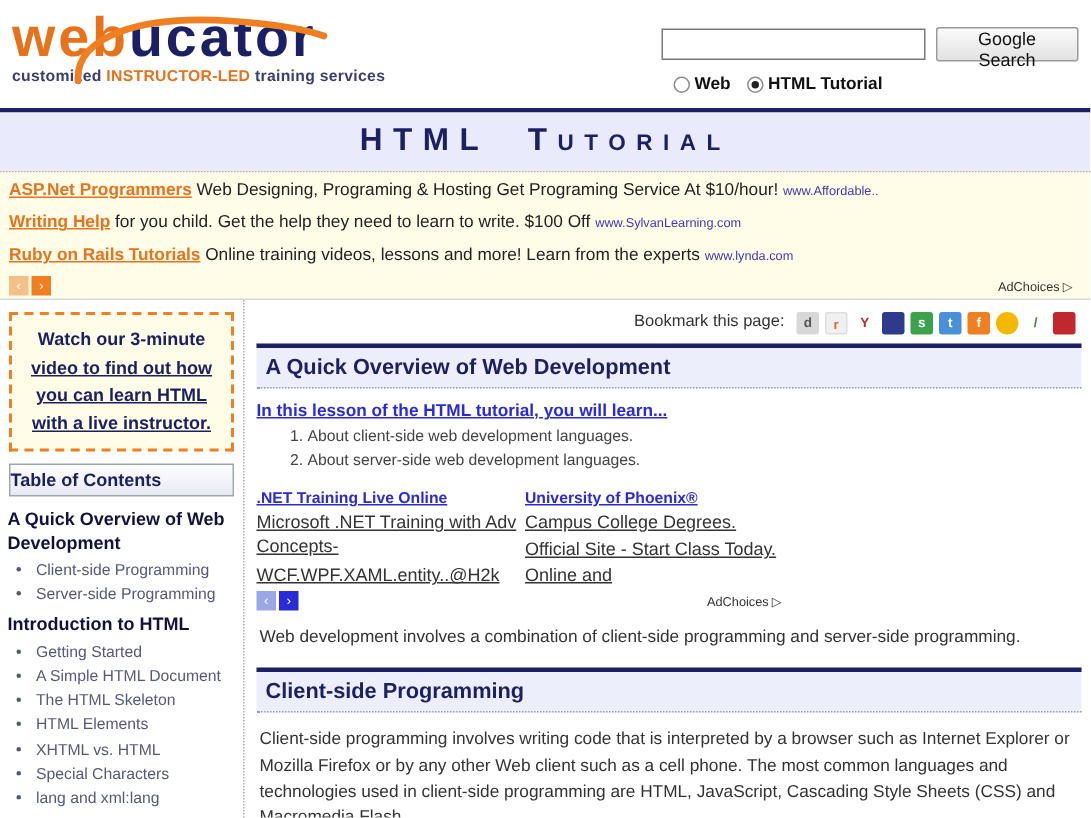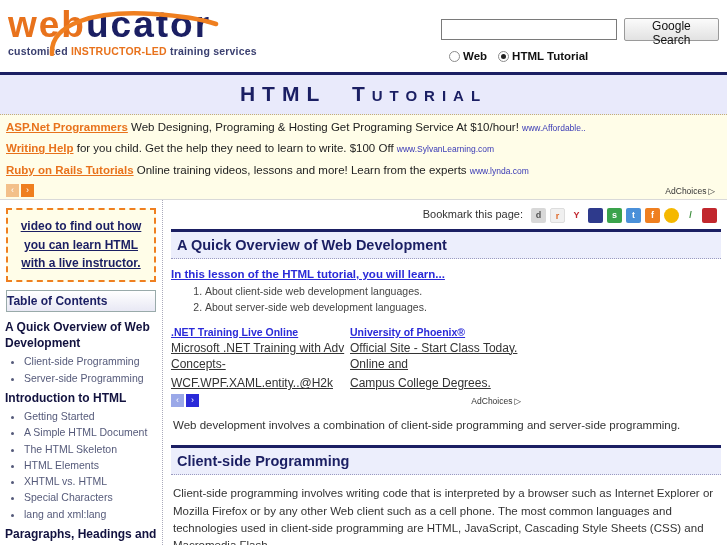--- a/index.html
+++ b/index.html
@@ -169,20 +169,21 @@
       <span class="arrw prev">‹</span>
       <span class="arrw next">›</span>
     </div>
     <div class="adchoices"><span>AdChoices</span><span class="tri">▷</span></div>
   </div>
 
   <div class="cols">
 
     <div class="sidebar">
       <div class="promo">
+        <div class="promo-line">Watch our 3-minute</div>
         <div class="promo-line"><a href="#">video to find out how</a></div>
         <div class="promo-line"><a href="#">you can learn HTML</a></div>
         <div class="promo-line"><a href="#">with a live instructor.</a></div>
       </div>
 
       <div class="toc-head">Table of Contents</div>
 
       <div>
         <div class="toc-sec">A Quick Overview of Web Development</div>
         <ul class="toc-list">
@@ -236,22 +237,22 @@
 
       <div class="inlinead">
         <div class="inlinead-cols">
           <div class="iad">
             <a class="t" href="#">.NET Training Live Online</a>
             <div class="d">Microsoft .NET Training with Adv Concepts-</div>
             <div class="d">WCF.WPF.XAML.entity..@H2k</div>
           </div>
           <div class="iad">
             <a class="t" href="#">University of Phoenix®</a>
+            <div class="d">Campus College Degrees.</div>
             <div class="d">Official Site - Start Class Today. Online and</div>
-            <div class="d">Campus College Degrees.</div>
           </div>
         </div>
         <div class="adnav">
           <span class="arrw prev">‹</span>
           <span class="arrw next">›</span>
         </div>
         <div class="adchoices"><span>AdChoices</span><span class="tri">▷</span></div>
       </div>
 
       <p class="body">Web development involves a combination of client-side programming and server-side programming.</p>

